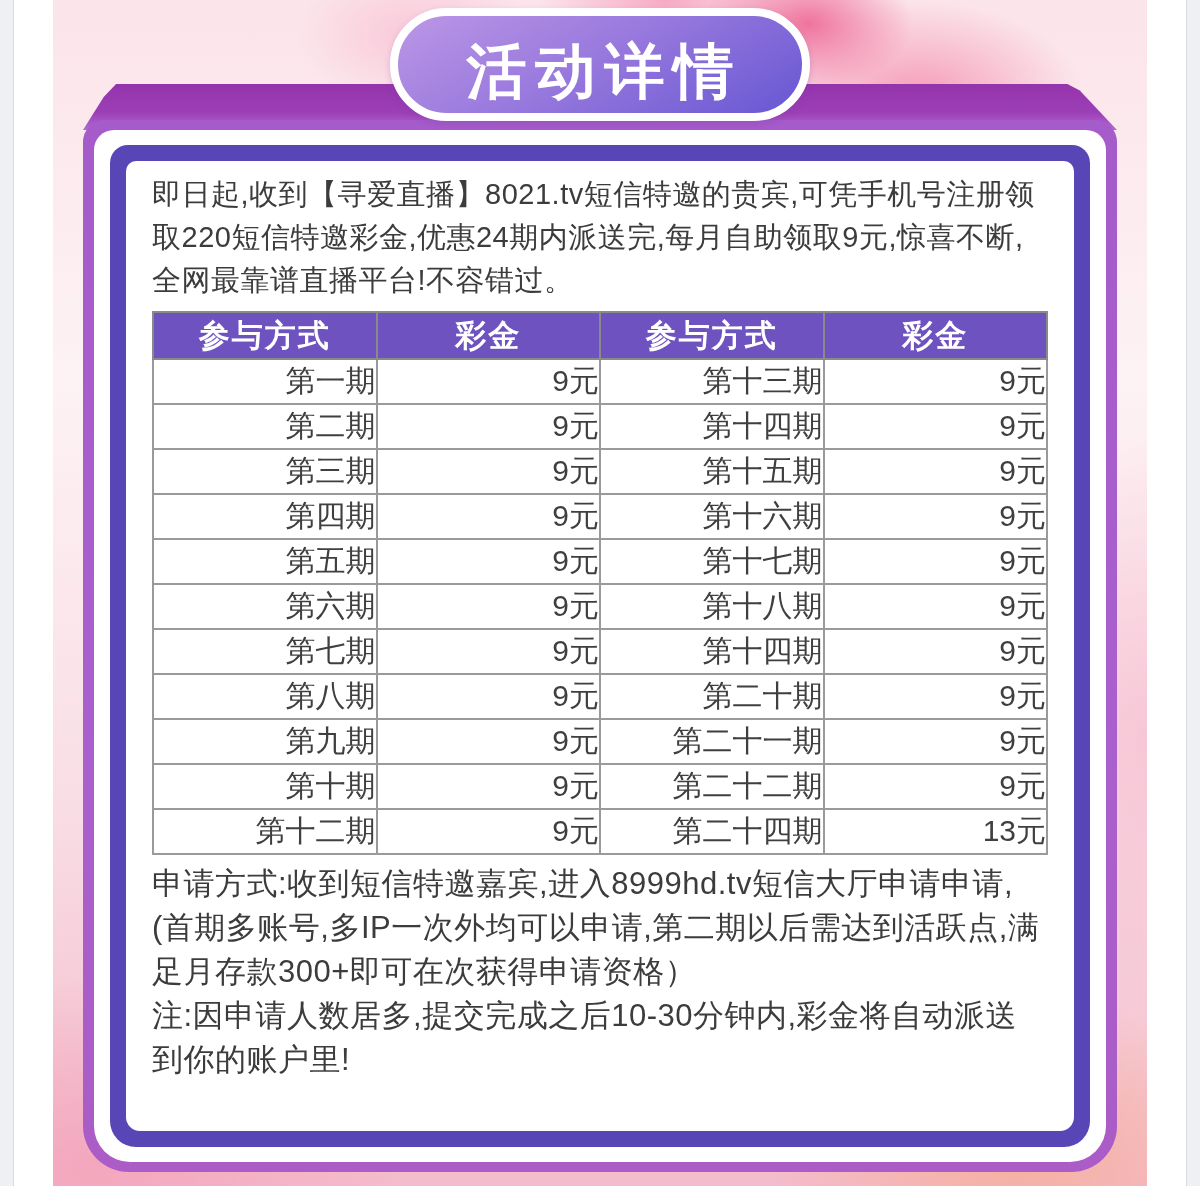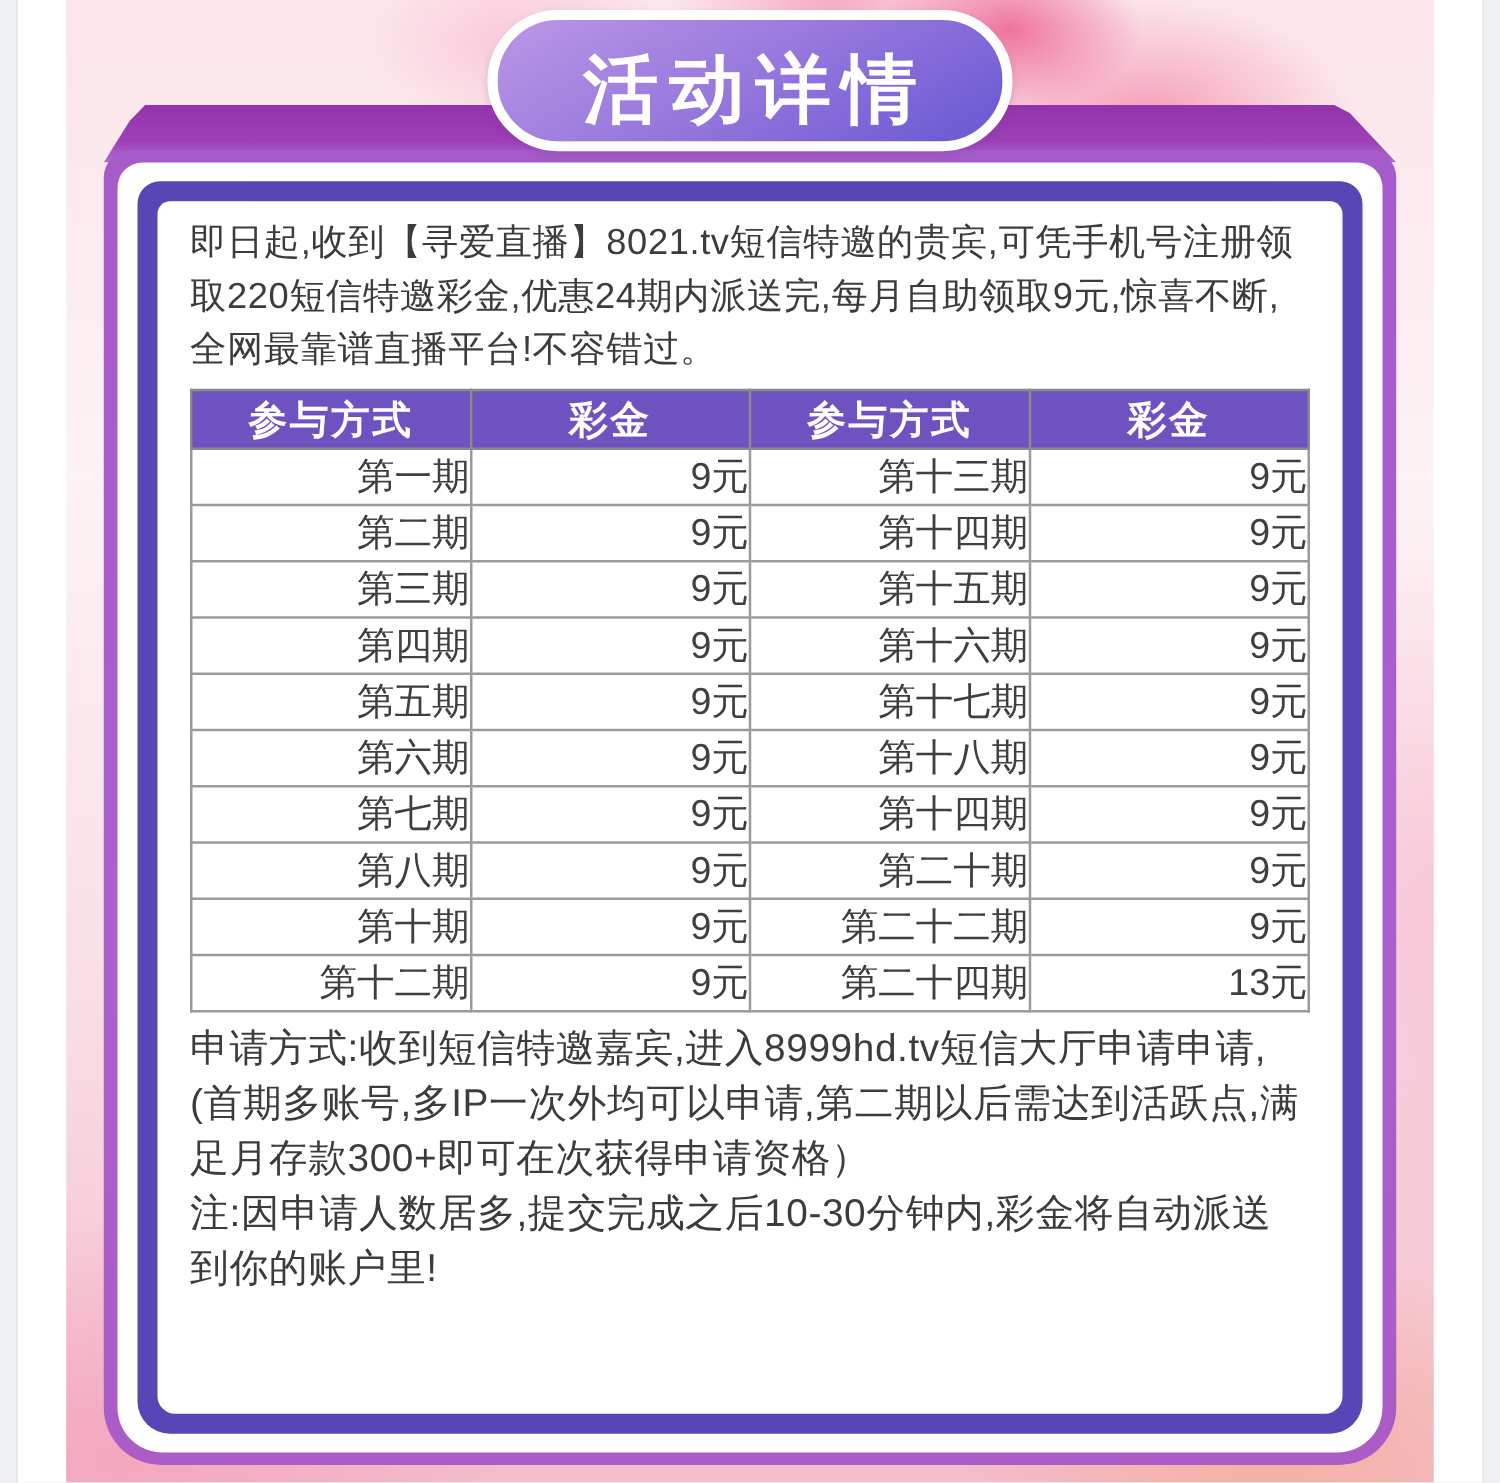--- a/index.html
+++ b/index.html
@@ -203,20 +203,26 @@
                     <td>第十四期</td>
                     <td>9元</td>
                   </tr>
                   <tr>
                     <td>第八期</td>
                     <td>9元</td>
                     <td>第二十期</td>
                     <td>9元</td>
                   </tr>
                   <tr>
+                    <td>第九期</td>
+                    <td>9元</td>
+                    <td>第二十一期</td>
+                    <td>9元</td>
+                  </tr>
+                  <tr>
                     <td>第十期</td>
                     <td>9元</td>
                     <td>第二十二期</td>
                     <td>9元</td>
                   </tr>
                   <tr>
                     <td>第十二期</td>
                     <td>9元</td>
                     <td>第二十四期</td>
                     <td>13元</td>

